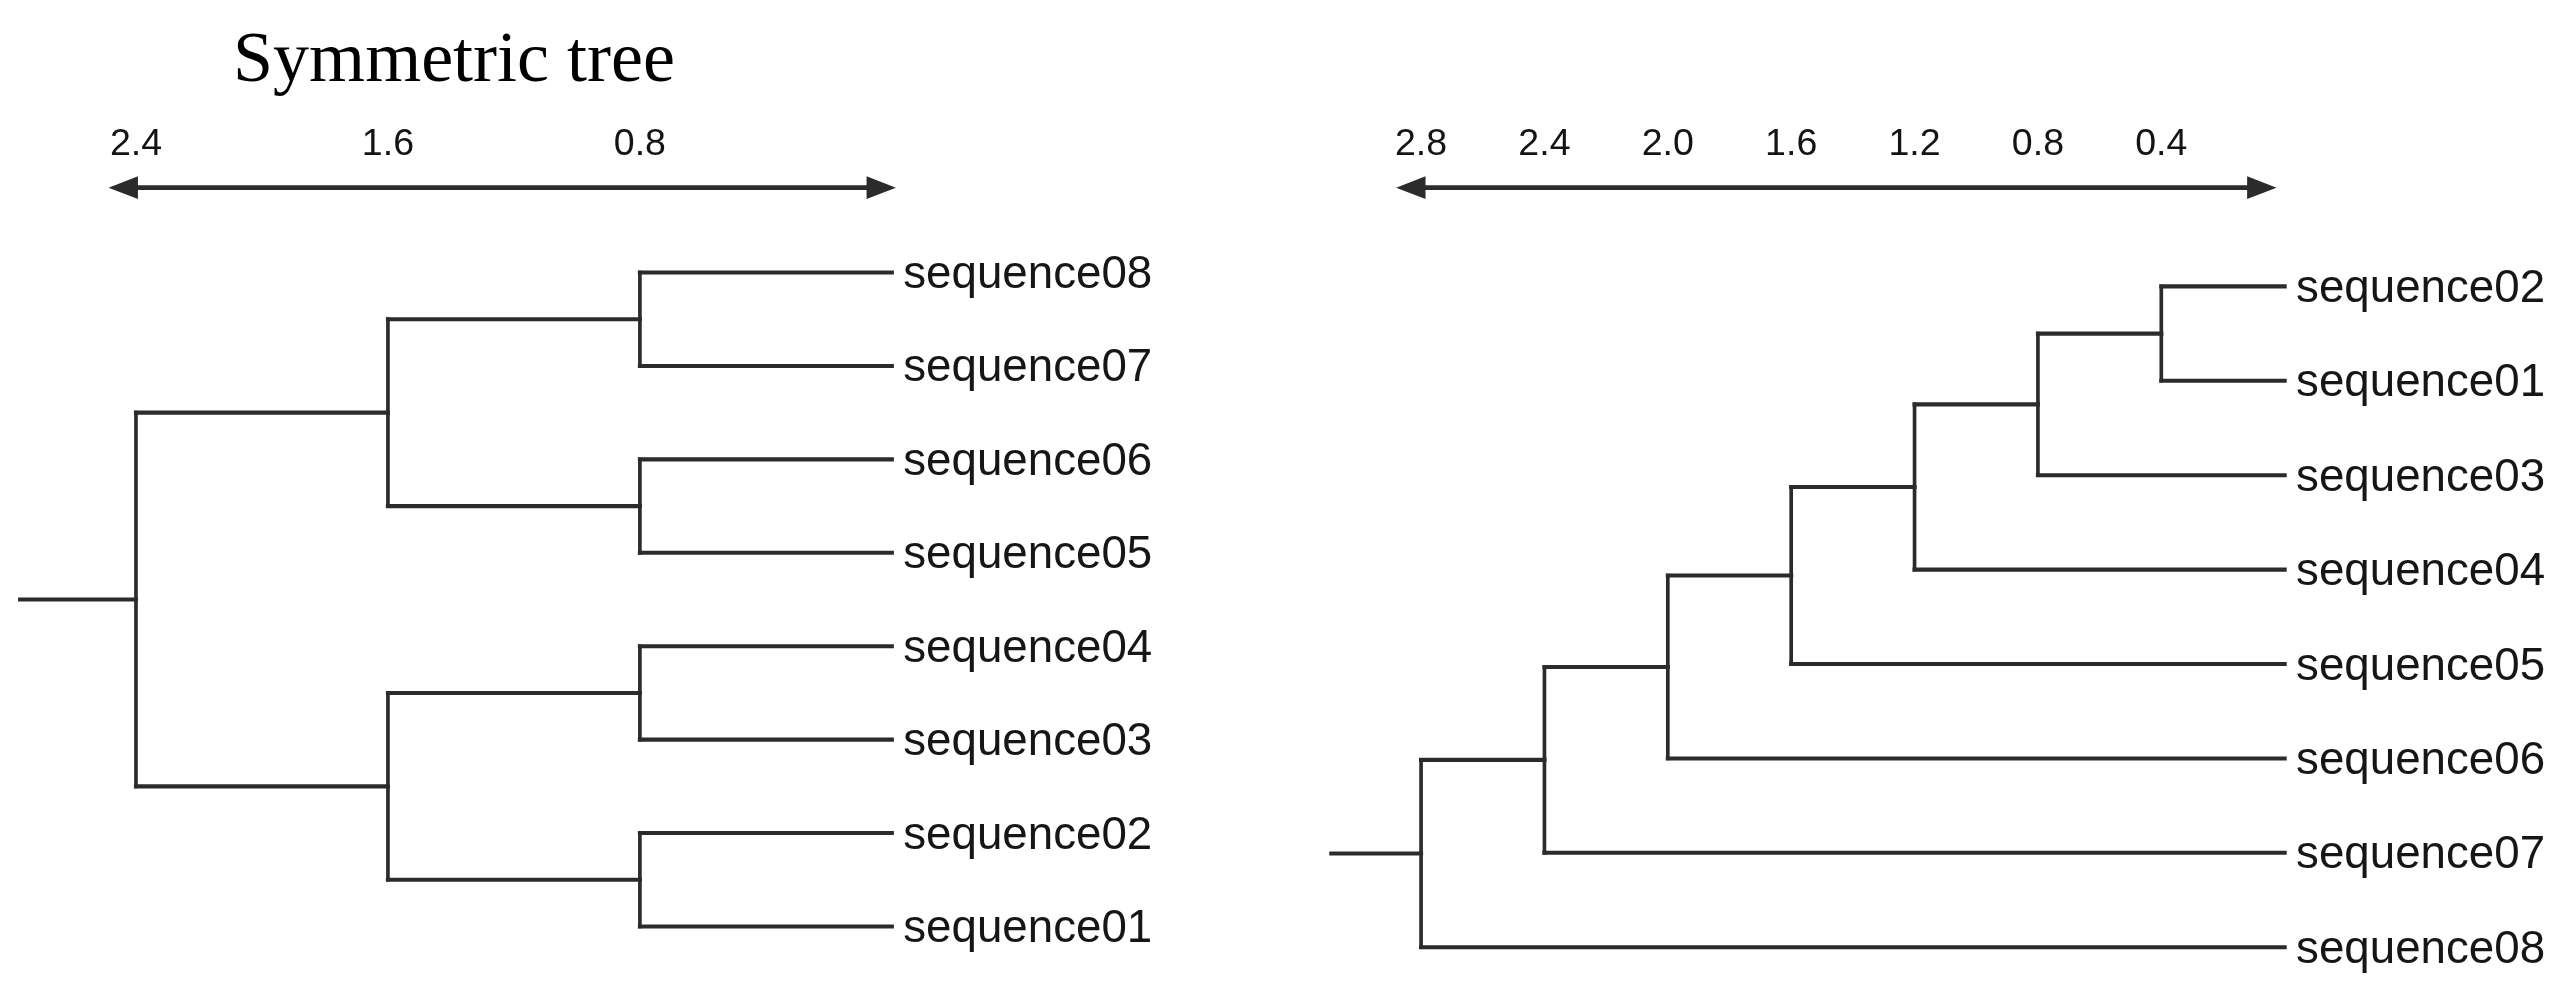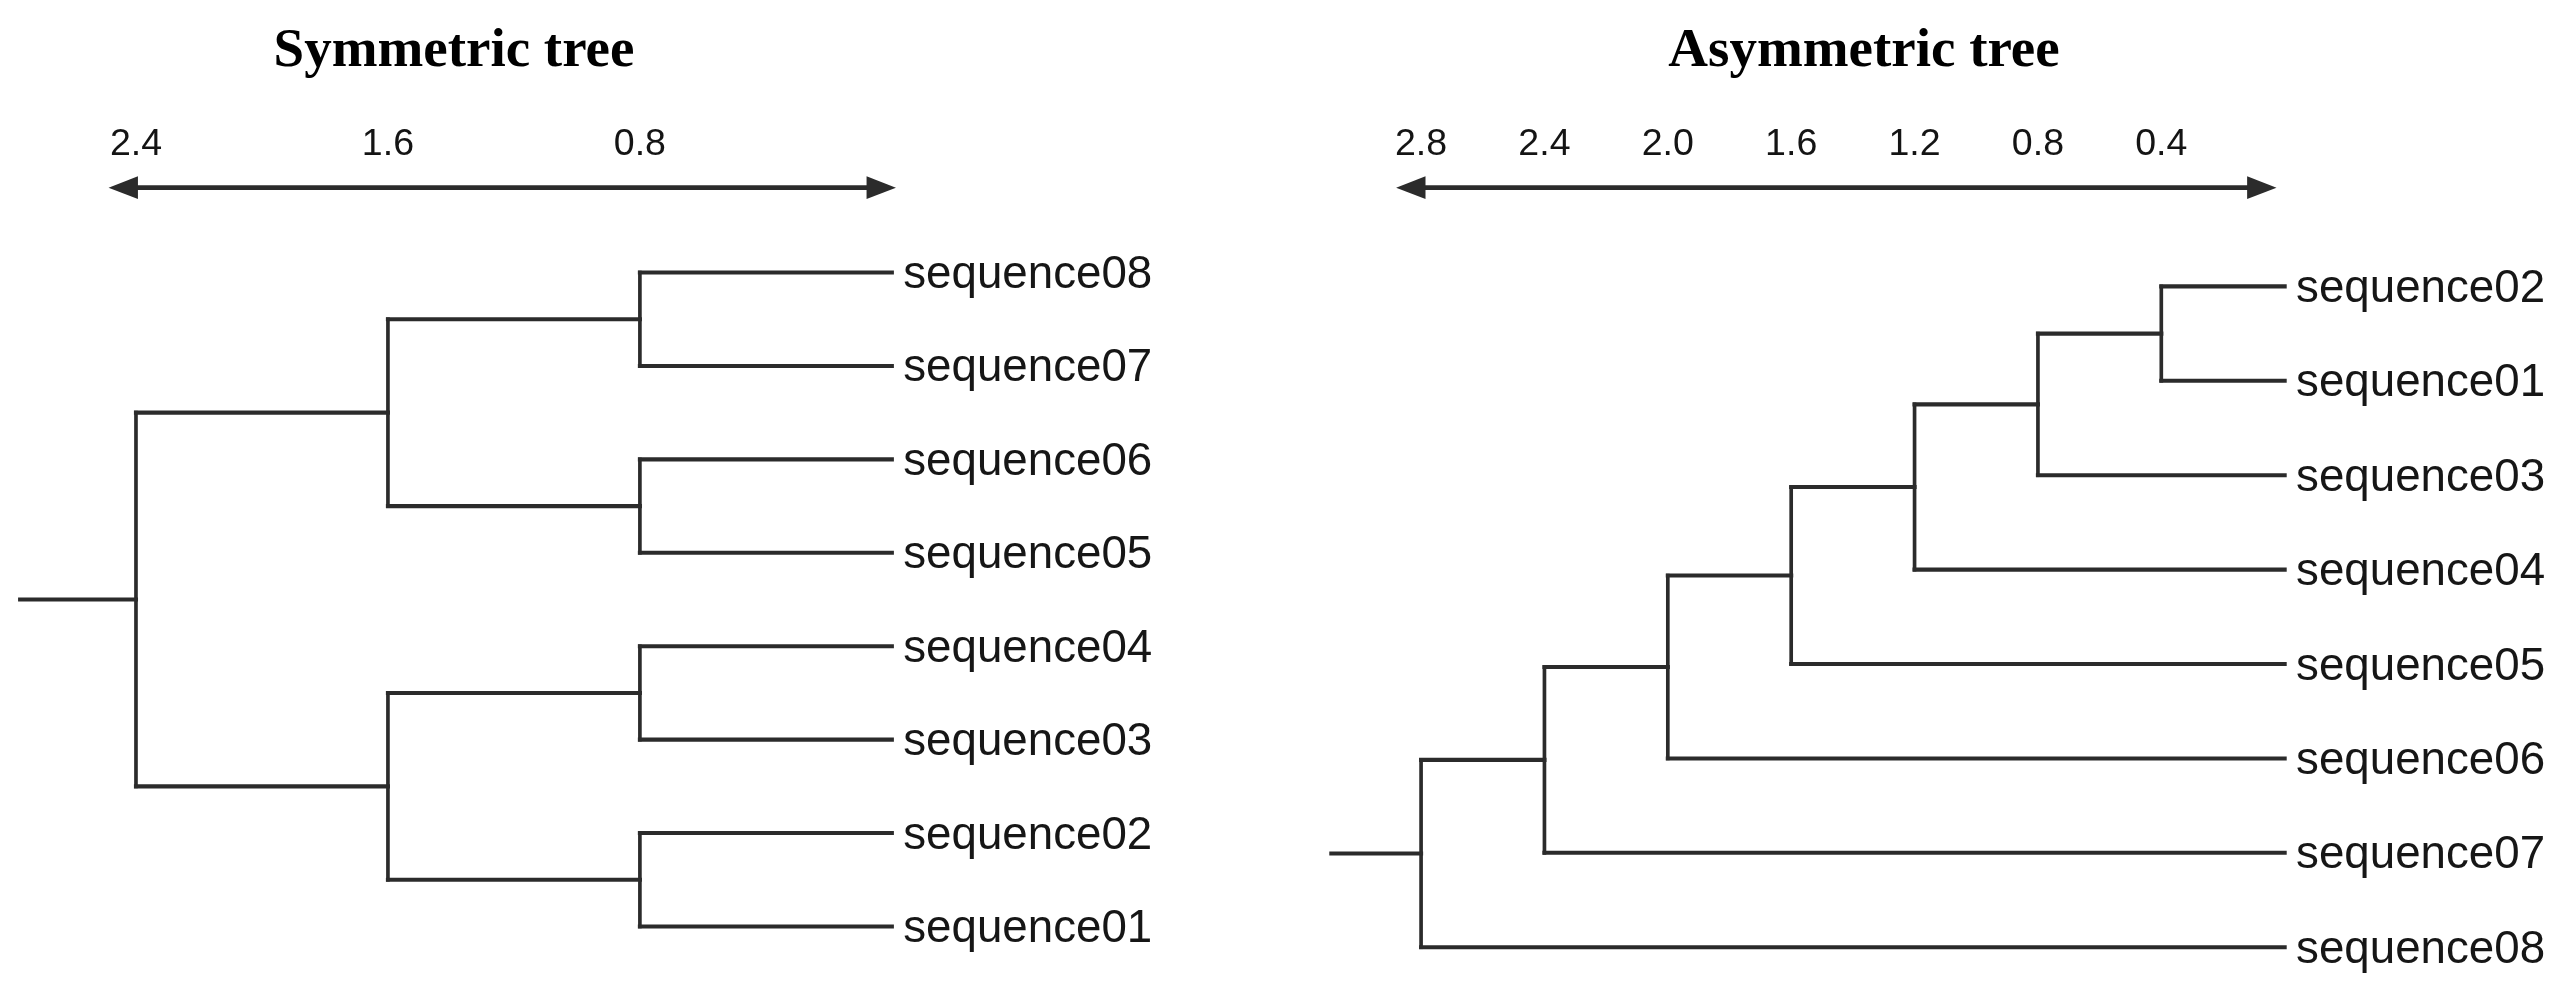--- a/index.html
+++ b/index.html
@@ -9,24 +9,23 @@
     height: 993px;
     background: #ffffff;
     overflow: hidden;
     font-family: "Liberation Sans", sans-serif;
   }
   .tree-title {
     position: absolute;
     transform: translateX(-50%);
     white-space: nowrap;
     font-family: "Liberation Serif", serif;
-    font-size: 55px;
+    font-size: 72px;
     color: #000000;
     line-height: 1.1;
-    font-weight: bold;
   }
   #fig {
     position: absolute;
     left: 0; top: 0;
     width: 2576px;
     height: 993px;
   }
   #fig text.tick {
     font-family: "Liberation Sans", sans-serif;
     font-size: 46px;
@@ -36,21 +35,20 @@
     font-family: "Liberation Sans", sans-serif;
     font-size: 56px;
     fill: #161616;
   }
 </style>
 </head>
 <body>
 
 <div id="canvas">
   <div class="tree-title" id="title-0" style="left: 454px; top: 18px;">Symmetric tree</div>
-  <div class="tree-title" id="title-1" style="left: 1864px; top: 18px;">Asymmetric tree</div>
   <svg id="fig" viewBox="0 0 3157 1217" xmlns="http://www.w3.org/2000/svg">
       <line x1="163" x2="1068" y1="230" y2="230" stroke="#2b2b2b" stroke-width="6" stroke-linecap="square"></line>
       <polygon points="133,230 169,216 169,244" fill="#2b2b2b"></polygon>
       <polygon points="1098,230 1062,216 1062,244" fill="#2b2b2b"></polygon>
       <text x="166.60000000000002" y="190" text-anchor="middle" class="tick">2.4</text>
       <text x="475.4" y="190" text-anchor="middle" class="tick">1.6</text>
       <text x="784.2" y="190" text-anchor="middle" class="tick">0.8</text>
       <line x1="166.60000000000002" x2="166.60000000000002" y1="505.75" y2="963.75" stroke="#2b2b2b" stroke-width="4.5" stroke-linecap="square"></line>
       <line x1="166.60000000000002" x2="475.4" y1="505.75" y2="505.75" stroke="#2b2b2b" stroke-width="5" stroke-linecap="square"></line>
       <line x1="475.4" x2="475.4" y1="391.25" y2="620.25" stroke="#2b2b2b" stroke-width="4.5" stroke-linecap="square"></line>

